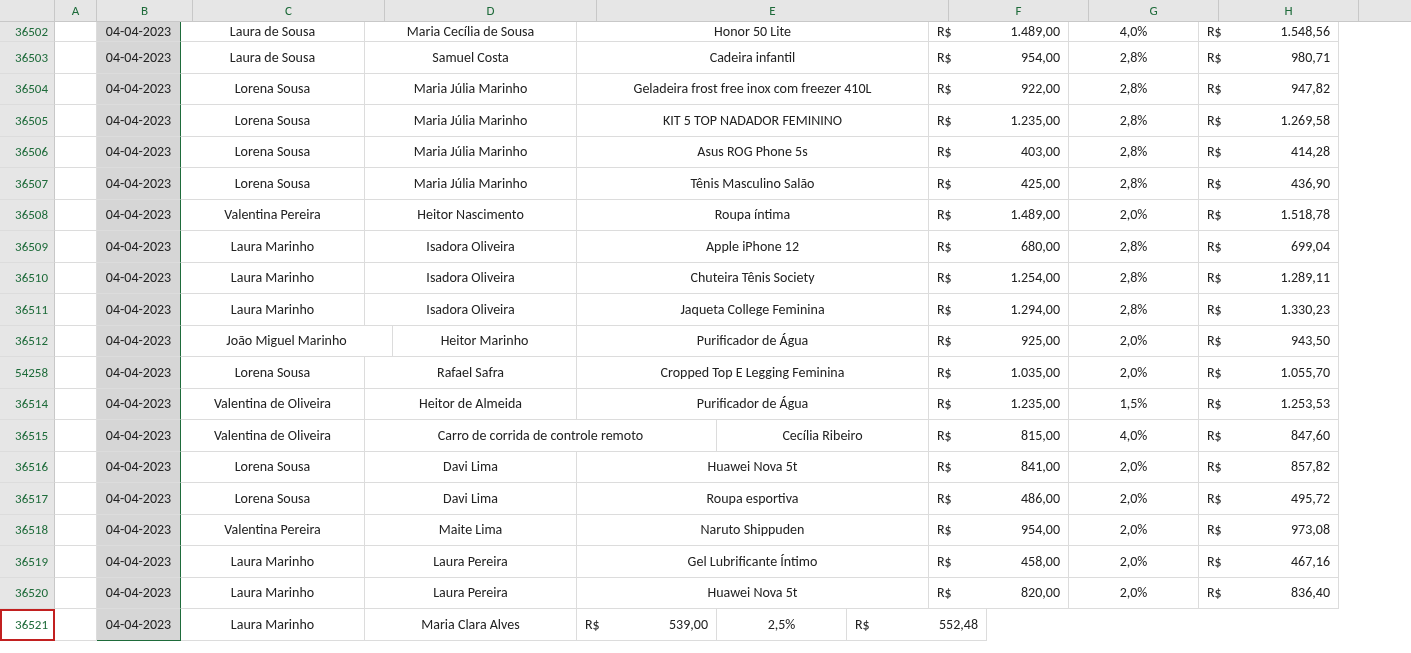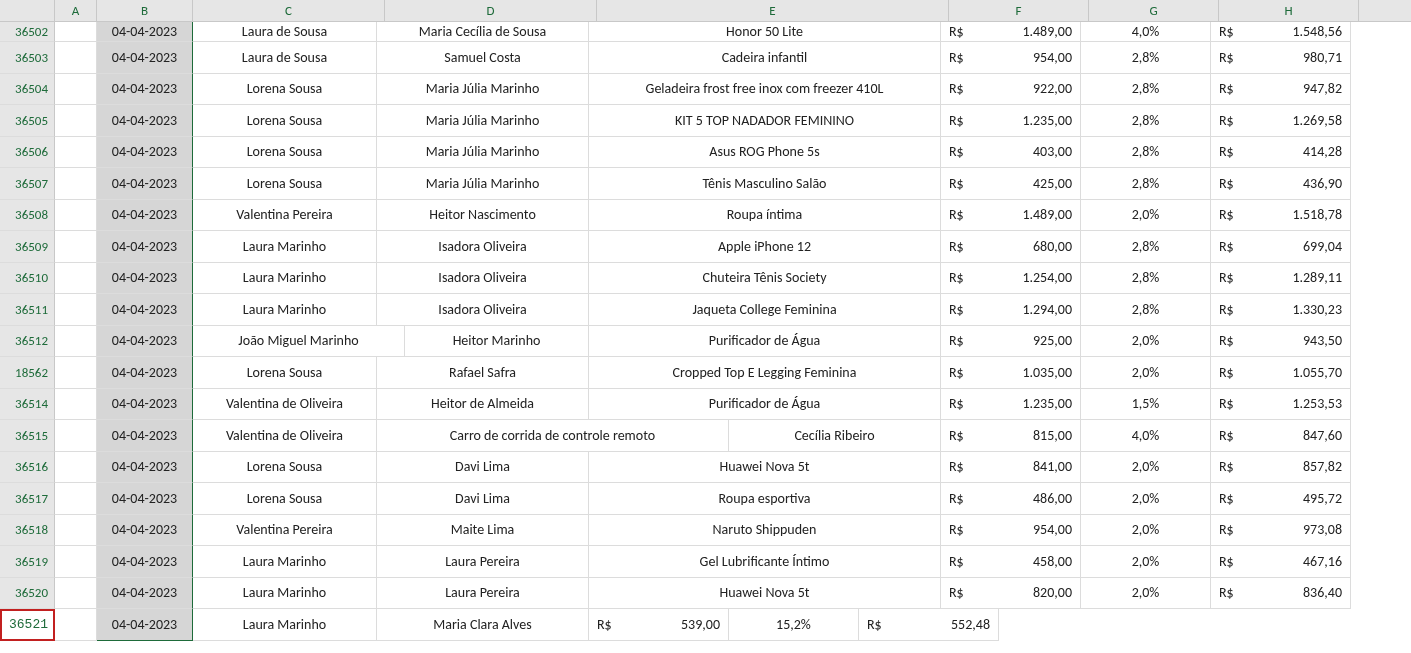--- a/index.html
+++ b/index.html
@@ -2,24 +2,24 @@
 <html><head>
 <meta charset="utf-8">
 <style>
   html,body{margin:0;padding:0;font-family:Calibri,Arial,sans-serif;font-size:14px;color:#222;background:#fff;}
   .sheet{position:relative;width:1411px;}
   .col-headers{display:flex;height:22px;border-bottom:1px solid #c8c8c8;box-sizing:border-box;background:#e6e6e6;}
   .col-headers .corner{width:55px;border-right:1px solid #c8c8c8;background:#e6e6e6;box-sizing:border-box;}
   .col-headers .ch{display:flex;align-items:center;justify-content:center;border-right:1px solid #c8c8c8;color:#1e6b3a;font-size:13px;box-sizing:border-box;background:#e6e6e6;}
   .row{display:flex;height:31.5px;}
   .rowhead{width:55px;display:flex;align-items:center;justify-content:flex-end;padding-right:6px;color:#1e6b3a;border-right:1px solid #c8c8c8;border-bottom:1px solid #dcdcdc;background:#e6e6e6;font-size:13px;box-sizing:border-box;}
-  .rowhead.selected{background:#fff;outline:2px solid #c22020;outline-offset:-2px;font-family:Liberation Mono, monospace;}
+  .rowhead.selected{background:#fff;outline:2px solid #c22020;outline-offset:-2px;}
   .cell{display:flex;align-items:center;padding:0 8px;border-right:1px solid #dcdcdc;border-bottom:1px solid #dcdcdc;box-sizing:border-box;white-space:nowrap;overflow:hidden;}
   .cA{width:42px;}
-  .cB{width:96px;justify-content:center;background:#d6d6d6;border-right:1px solid #1e6b3a;}
+  .cB{width:84px;justify-content:center;background:#d6d6d6;border-right:1px solid #1e6b3a;}
   .cC{width:184px;justify-content:center;}
   .cD{width:212px;justify-content:center;}
   .cE{width:352px;justify-content:center;}
   .cF{width:140px;}
   .cG{width:130px;justify-content:center;}
   .cH{width:140px;}
   .money{display:flex;justify-content:space-between;width:100%;}
   .money .cur{}
   .money .val{}
   
@@ -279,21 +279,21 @@
         </div>
         <div class="cell cG">2,0%</div>
         <div class="cell cH">
           <span class="money">
             <span class="cur">R$</span>
             <span class="val">943,50</span>
           </span>
         </div>
       </div>
       <div class="row">
-        <div class="rowhead">18562</div>
+        <div class="rowhead">54258</div>
         <div class="cell cA"></div>
         <div class="cell cB">04-04-2023</div>
         <div class="cell cC">Lorena Sousa</div>
         <div class="cell cD">Rafael Safra</div>
         <div class="cell cE">Cropped Top E Legging Feminina</div>
         <div class="cell cF">
           <span class="money">
             <span class="cur">R$</span>
             <span class="val">1.035,00</span>
           </span>
@@ -458,21 +458,21 @@
         <div class="cell cA"></div>
         <div class="cell cB">04-04-2023</div>
         <div class="cell cC">Laura Marinho</div>
         <div class="cell cD">Maria Clara Alves</div>
         <div class="cell cF">
           <span class="money">
             <span class="cur">R$</span>
             <span class="val">539,00</span>
           </span>
         </div>
-        <div class="cell cG">15,2%</div>
+        <div class="cell cG">2,5%</div>
         <div class="cell cH">
           <span class="money">
             <span class="cur">R$</span>
             <span class="val">552,48</span>
           </span>
         </div>
       </div>
     </div>
 
 </div>

